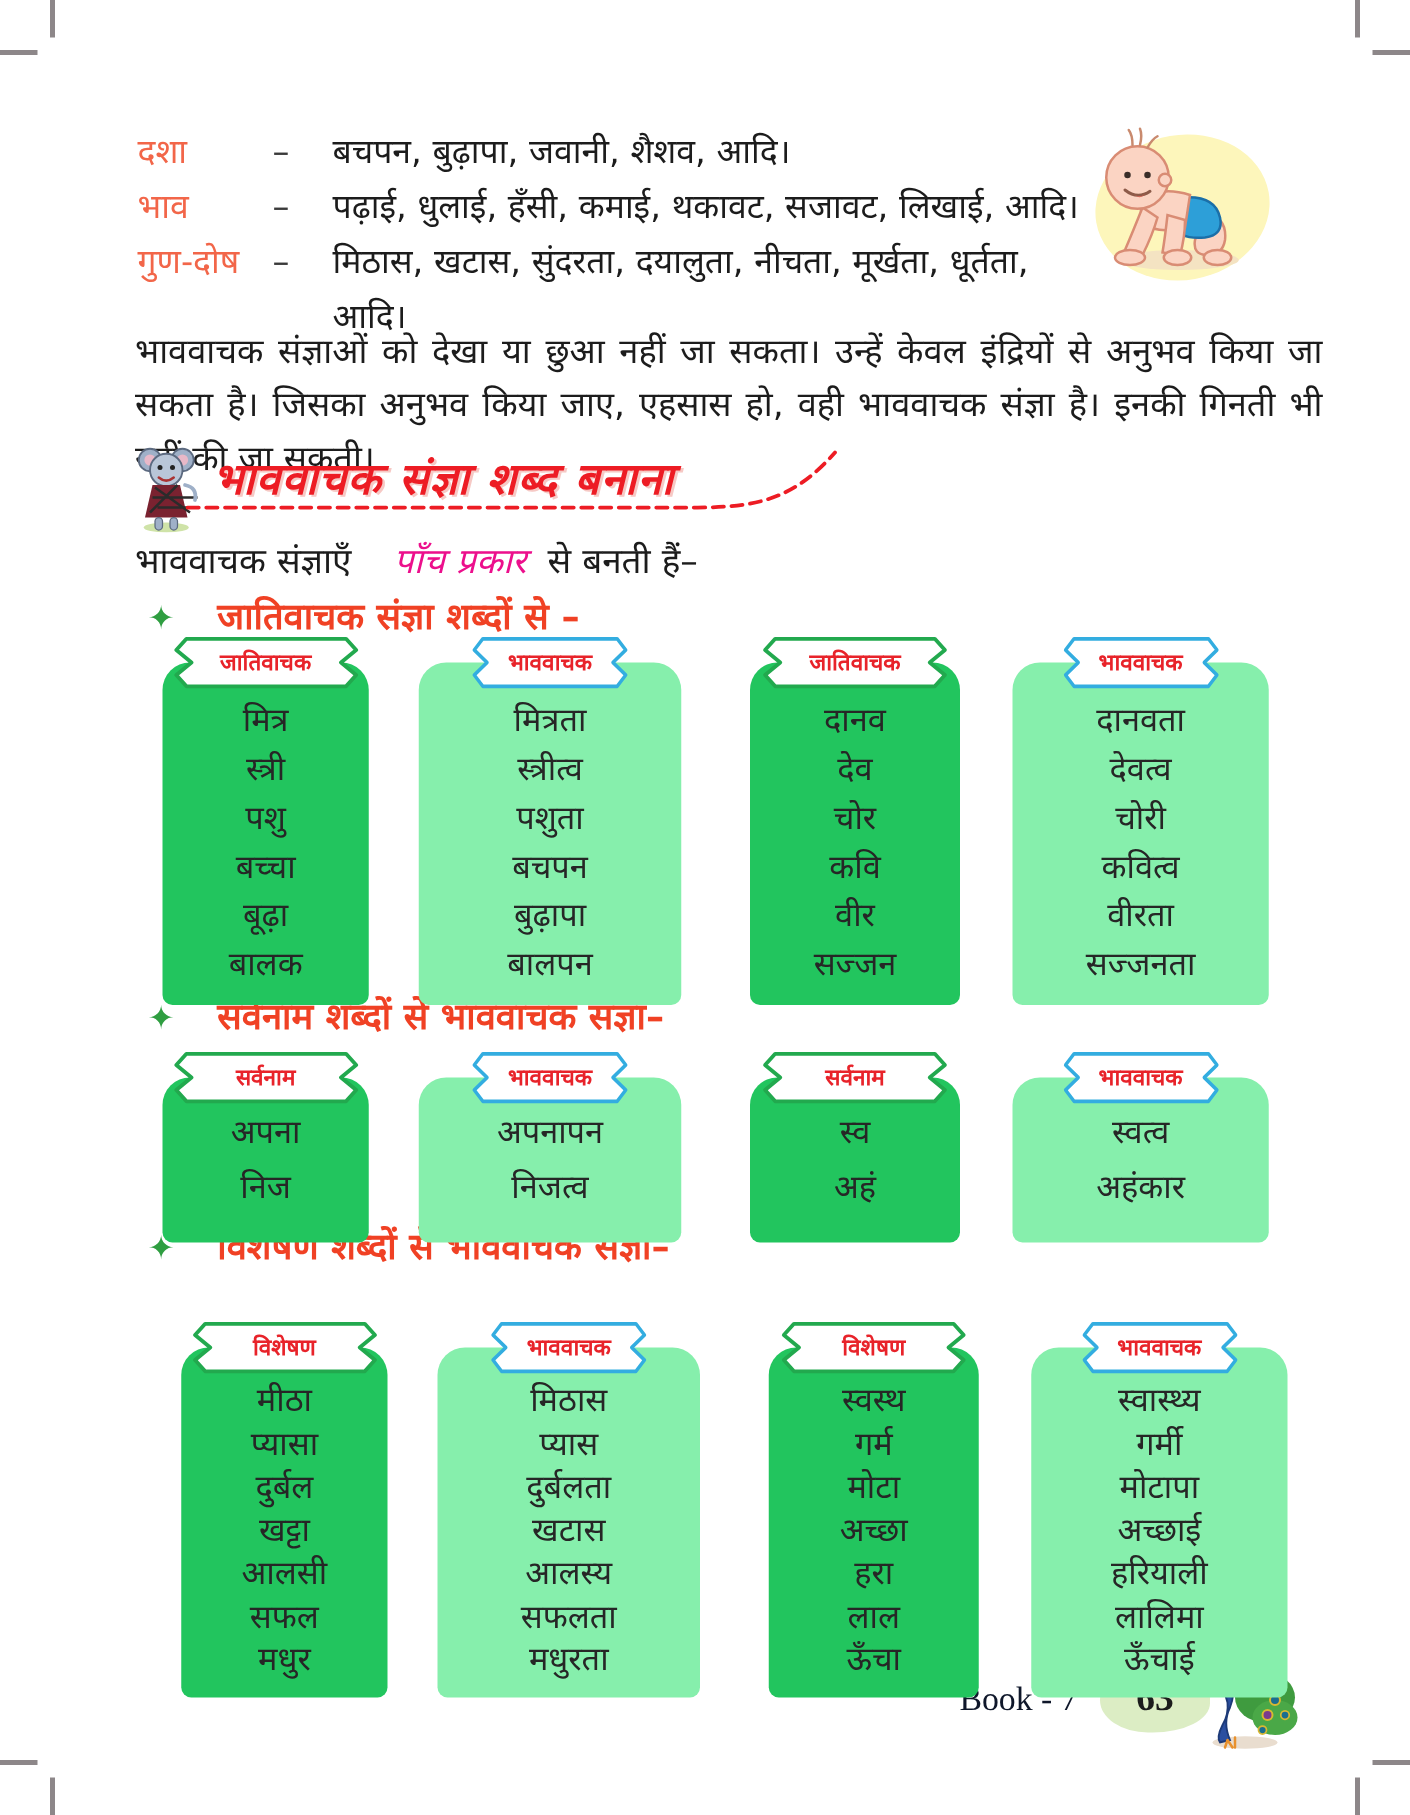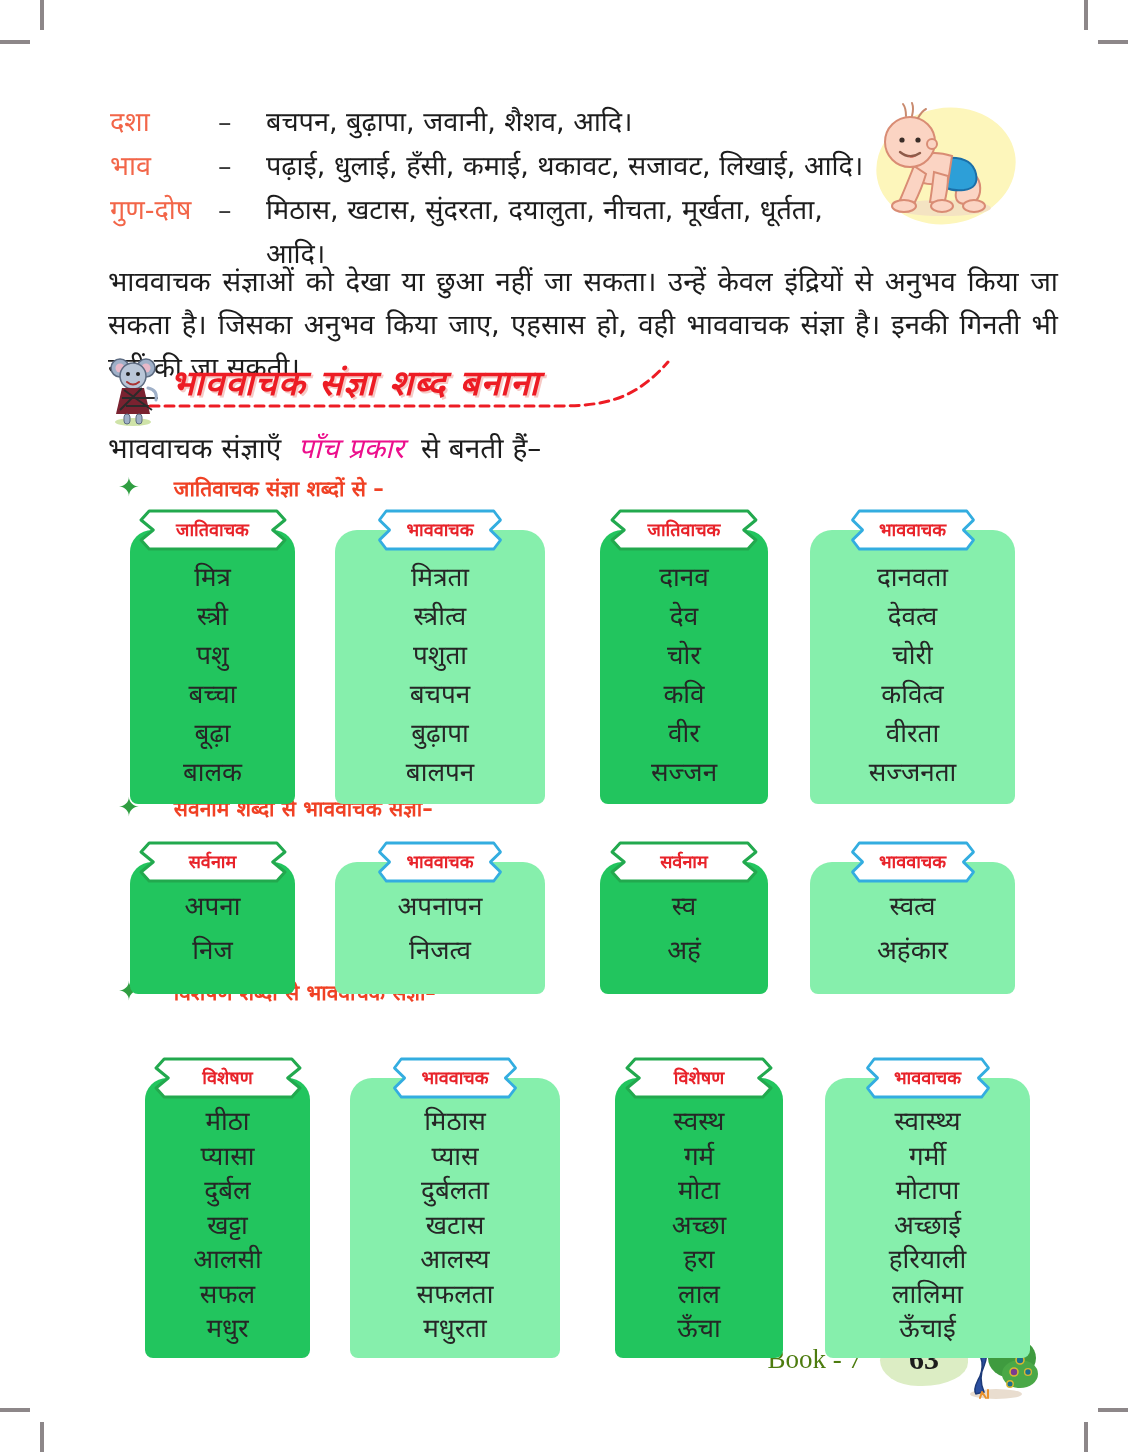--- a/index.html
+++ b/index.html
@@ -39,26 +39,26 @@
   .mouse{position:absolute;left:0;top:2px;width:58px;height:72px;}
   .main-title{
     position:absolute;left:66px;top:6px;white-space:nowrap;
     font-size:35px;font-weight:bold;font-style:italic;color:#ed1c24;
     text-shadow:2px 2px 0 #f6c9c5;letter-spacing:1px;
   }
   .dash-curve{position:absolute;left:44px;top:6px;width:530px;height:52px;}
 
   
   .intro{position:absolute;left:108px;top:428px;font-size:28px;color:#1c1c1c;}
-  .intro .hl{color:#ec0f8c;font-style:italic;padding:0 8px;}
+  .intro .hl{color:#ec0f8c;font-style:italic;padding:0 8px;margin-left:17px;}
 
   
   .sec-head{position:absolute;left:118px;display:flex;align-items:baseline;}
   .sec-bullet{color:#2f9e41;font-size:26px;margin-right:34px;}
-  .sec-title{color:#f04124;font-weight:bold;font-size:21px;}
+  .sec-title{color:#f04124;font-weight:bold;font-size:29px;}
   .sh1{top:472px;} .sh2{top:792px;} .sh3{top:976px;}
 
   
   .table{position:absolute;left:130px;width:900px;display:flex;align-items:flex-start;}
   .t1{top:508px;} .t2{top:840px;} .t3{top:1056px;justify-content:flex-end;}
   .table .col{display:flex;flex-direction:column;align-items:center;}
   .table .col:nth-child(1){width:165px;}
   .table .col:nth-child(2){width:210px;margin-left:40px;}
   .table .col:nth-child(3){width:168px;margin-left:55px;}
   .table .col:nth-child(4){width:205px;margin-left:42px;}
@@ -85,21 +85,21 @@
   .t3 .word-row{line-height:34.5px;}
   .t3 .panel{padding-top:26px;}
 
   
   .footer{
     position:absolute;left:0;top:1316px;width:1040px;
     display:flex;justify-content:flex-end;align-items:center;
   }
   .book-label{
     font-family:"Liberation Serif","DejaVu Serif",serif;
-    font-size:27px;color:#4d7c0f;margin-right:18px;
+    font-size:27px;color:#0f172a;margin-right:18px;
   }
   .page-blob{
     background:#dcedc4;width:88px;height:54px;
     border-radius:55% 45% 60% 50% / 60% 55% 50% 55%;
     display:flex;align-items:center;justify-content:center;
     font-family:"Liberation Serif","DejaVu Serif",serif;
     font-weight:bold;font-size:30px;color:#1c1c1c;
   }
   .peacock{width:86px;height:80px;margin-left:-14px;margin-top:6px;}
 </style>

